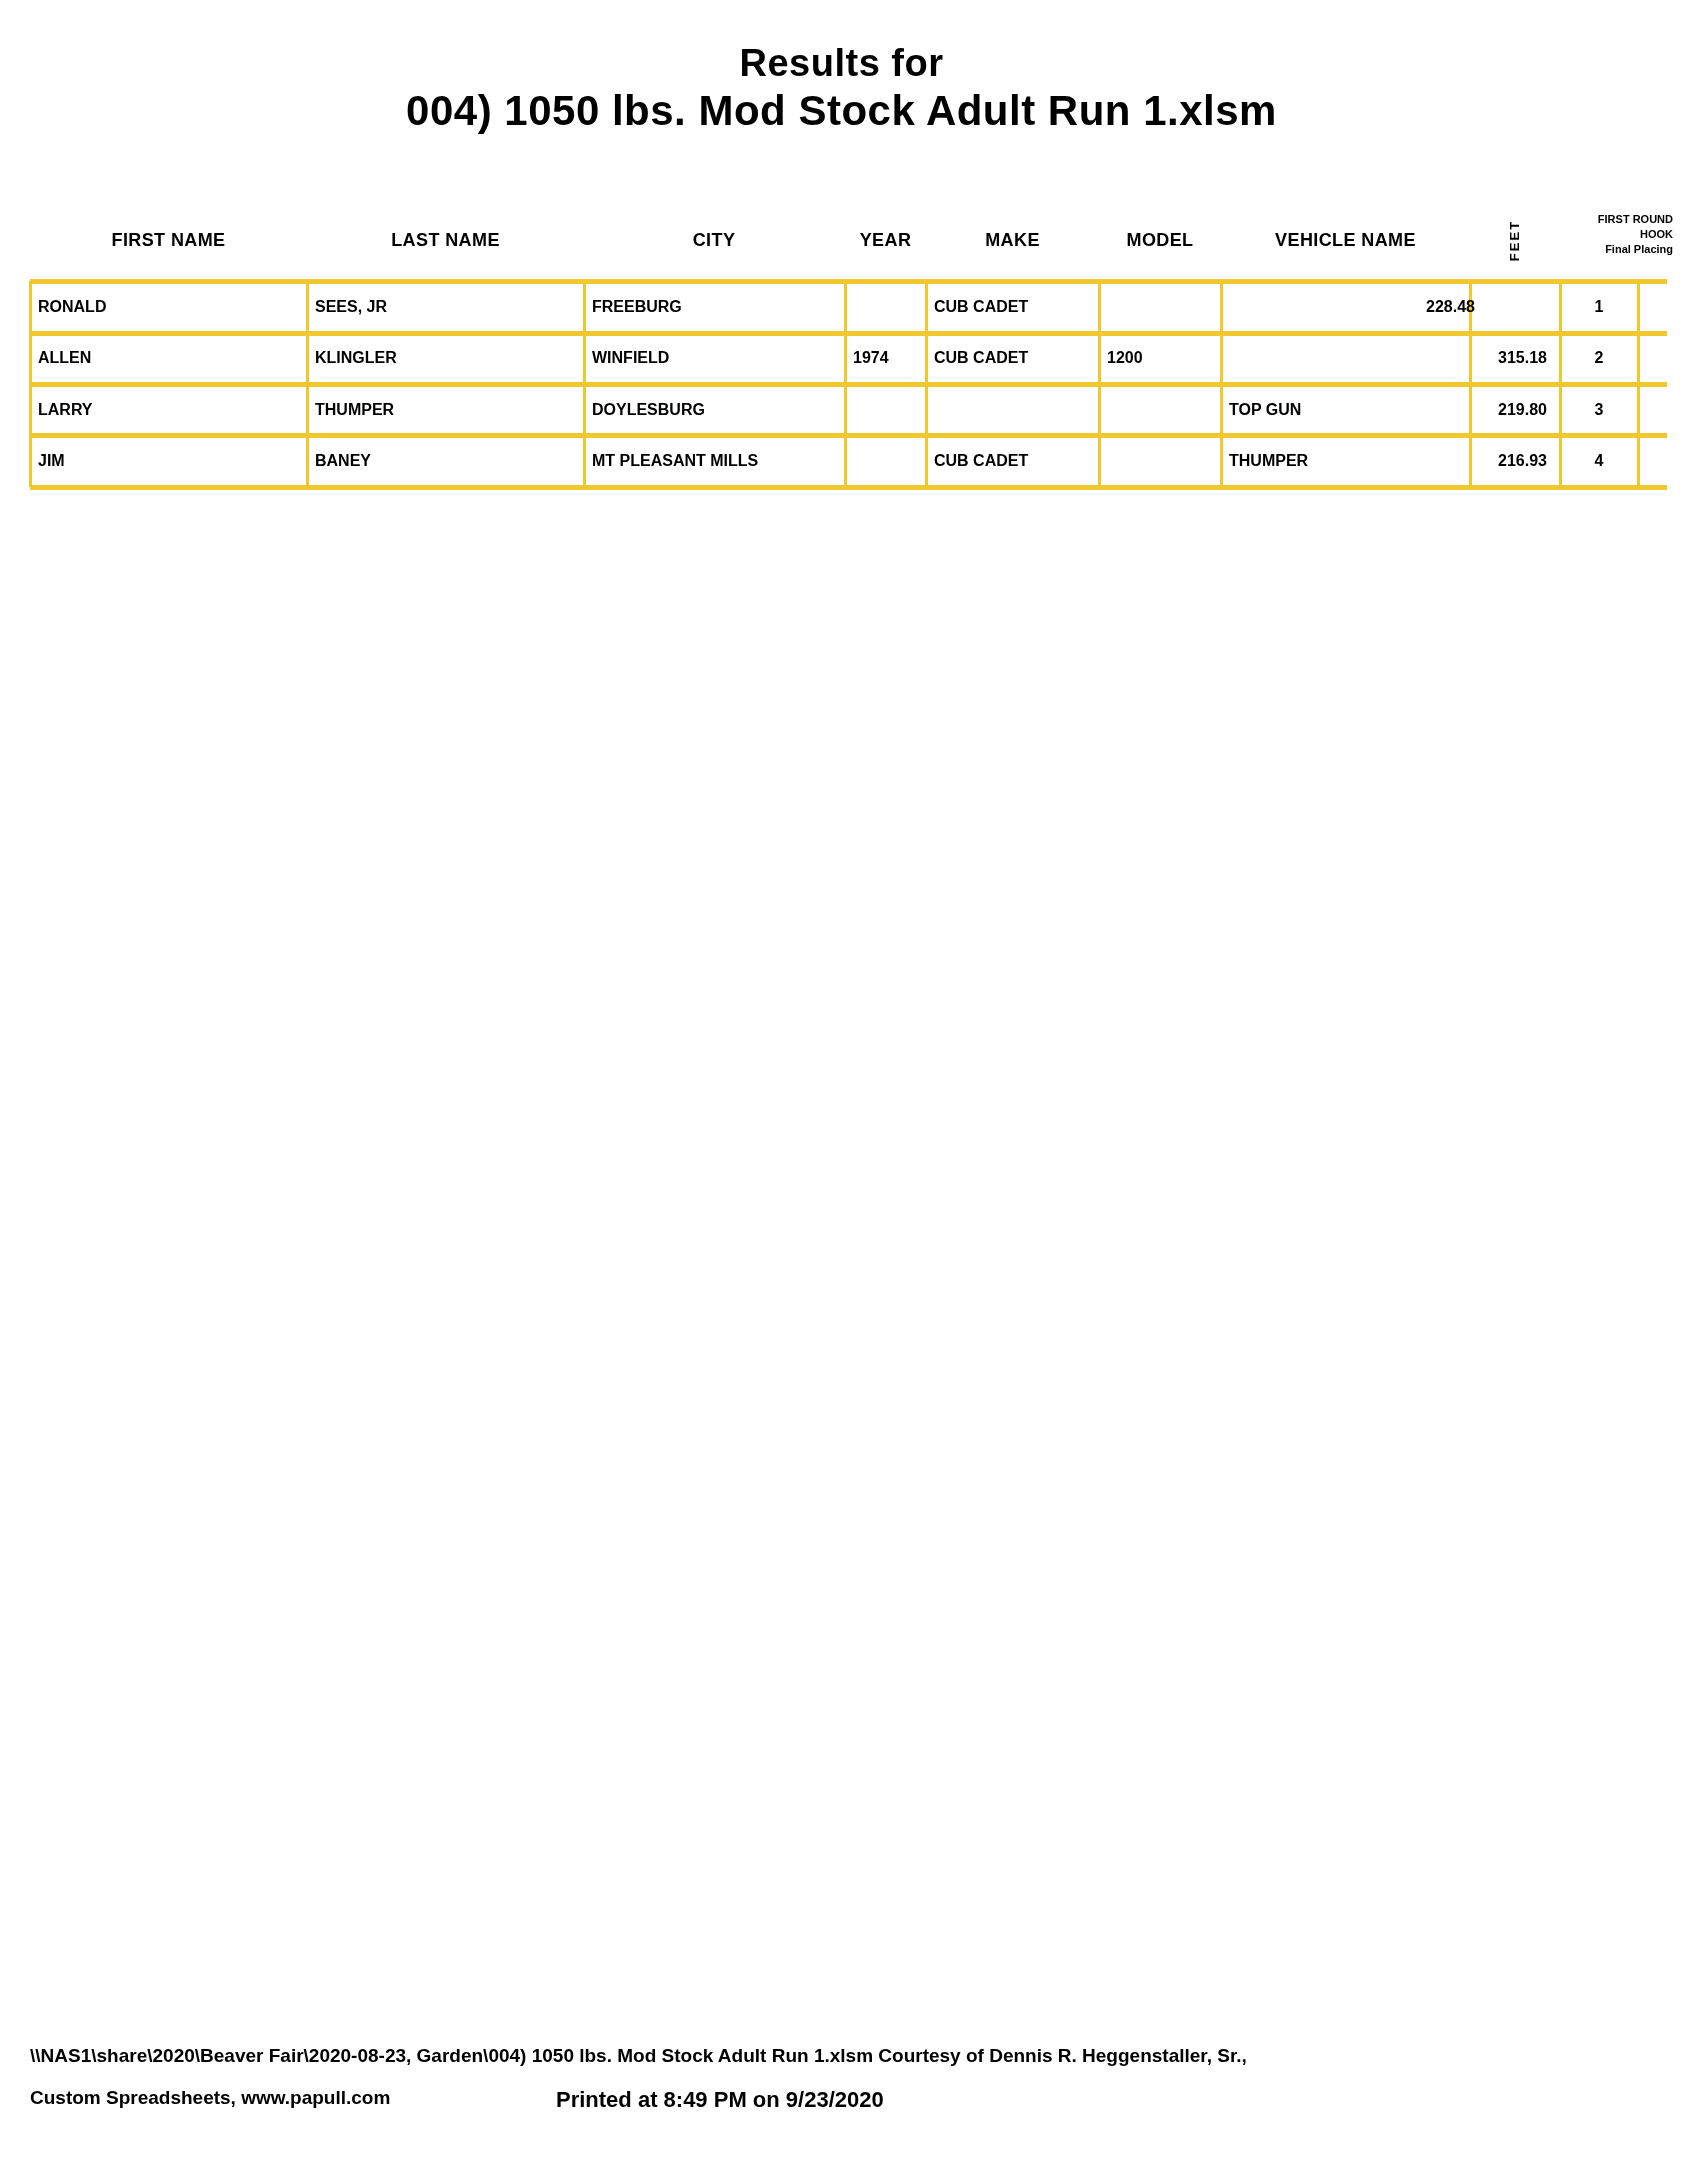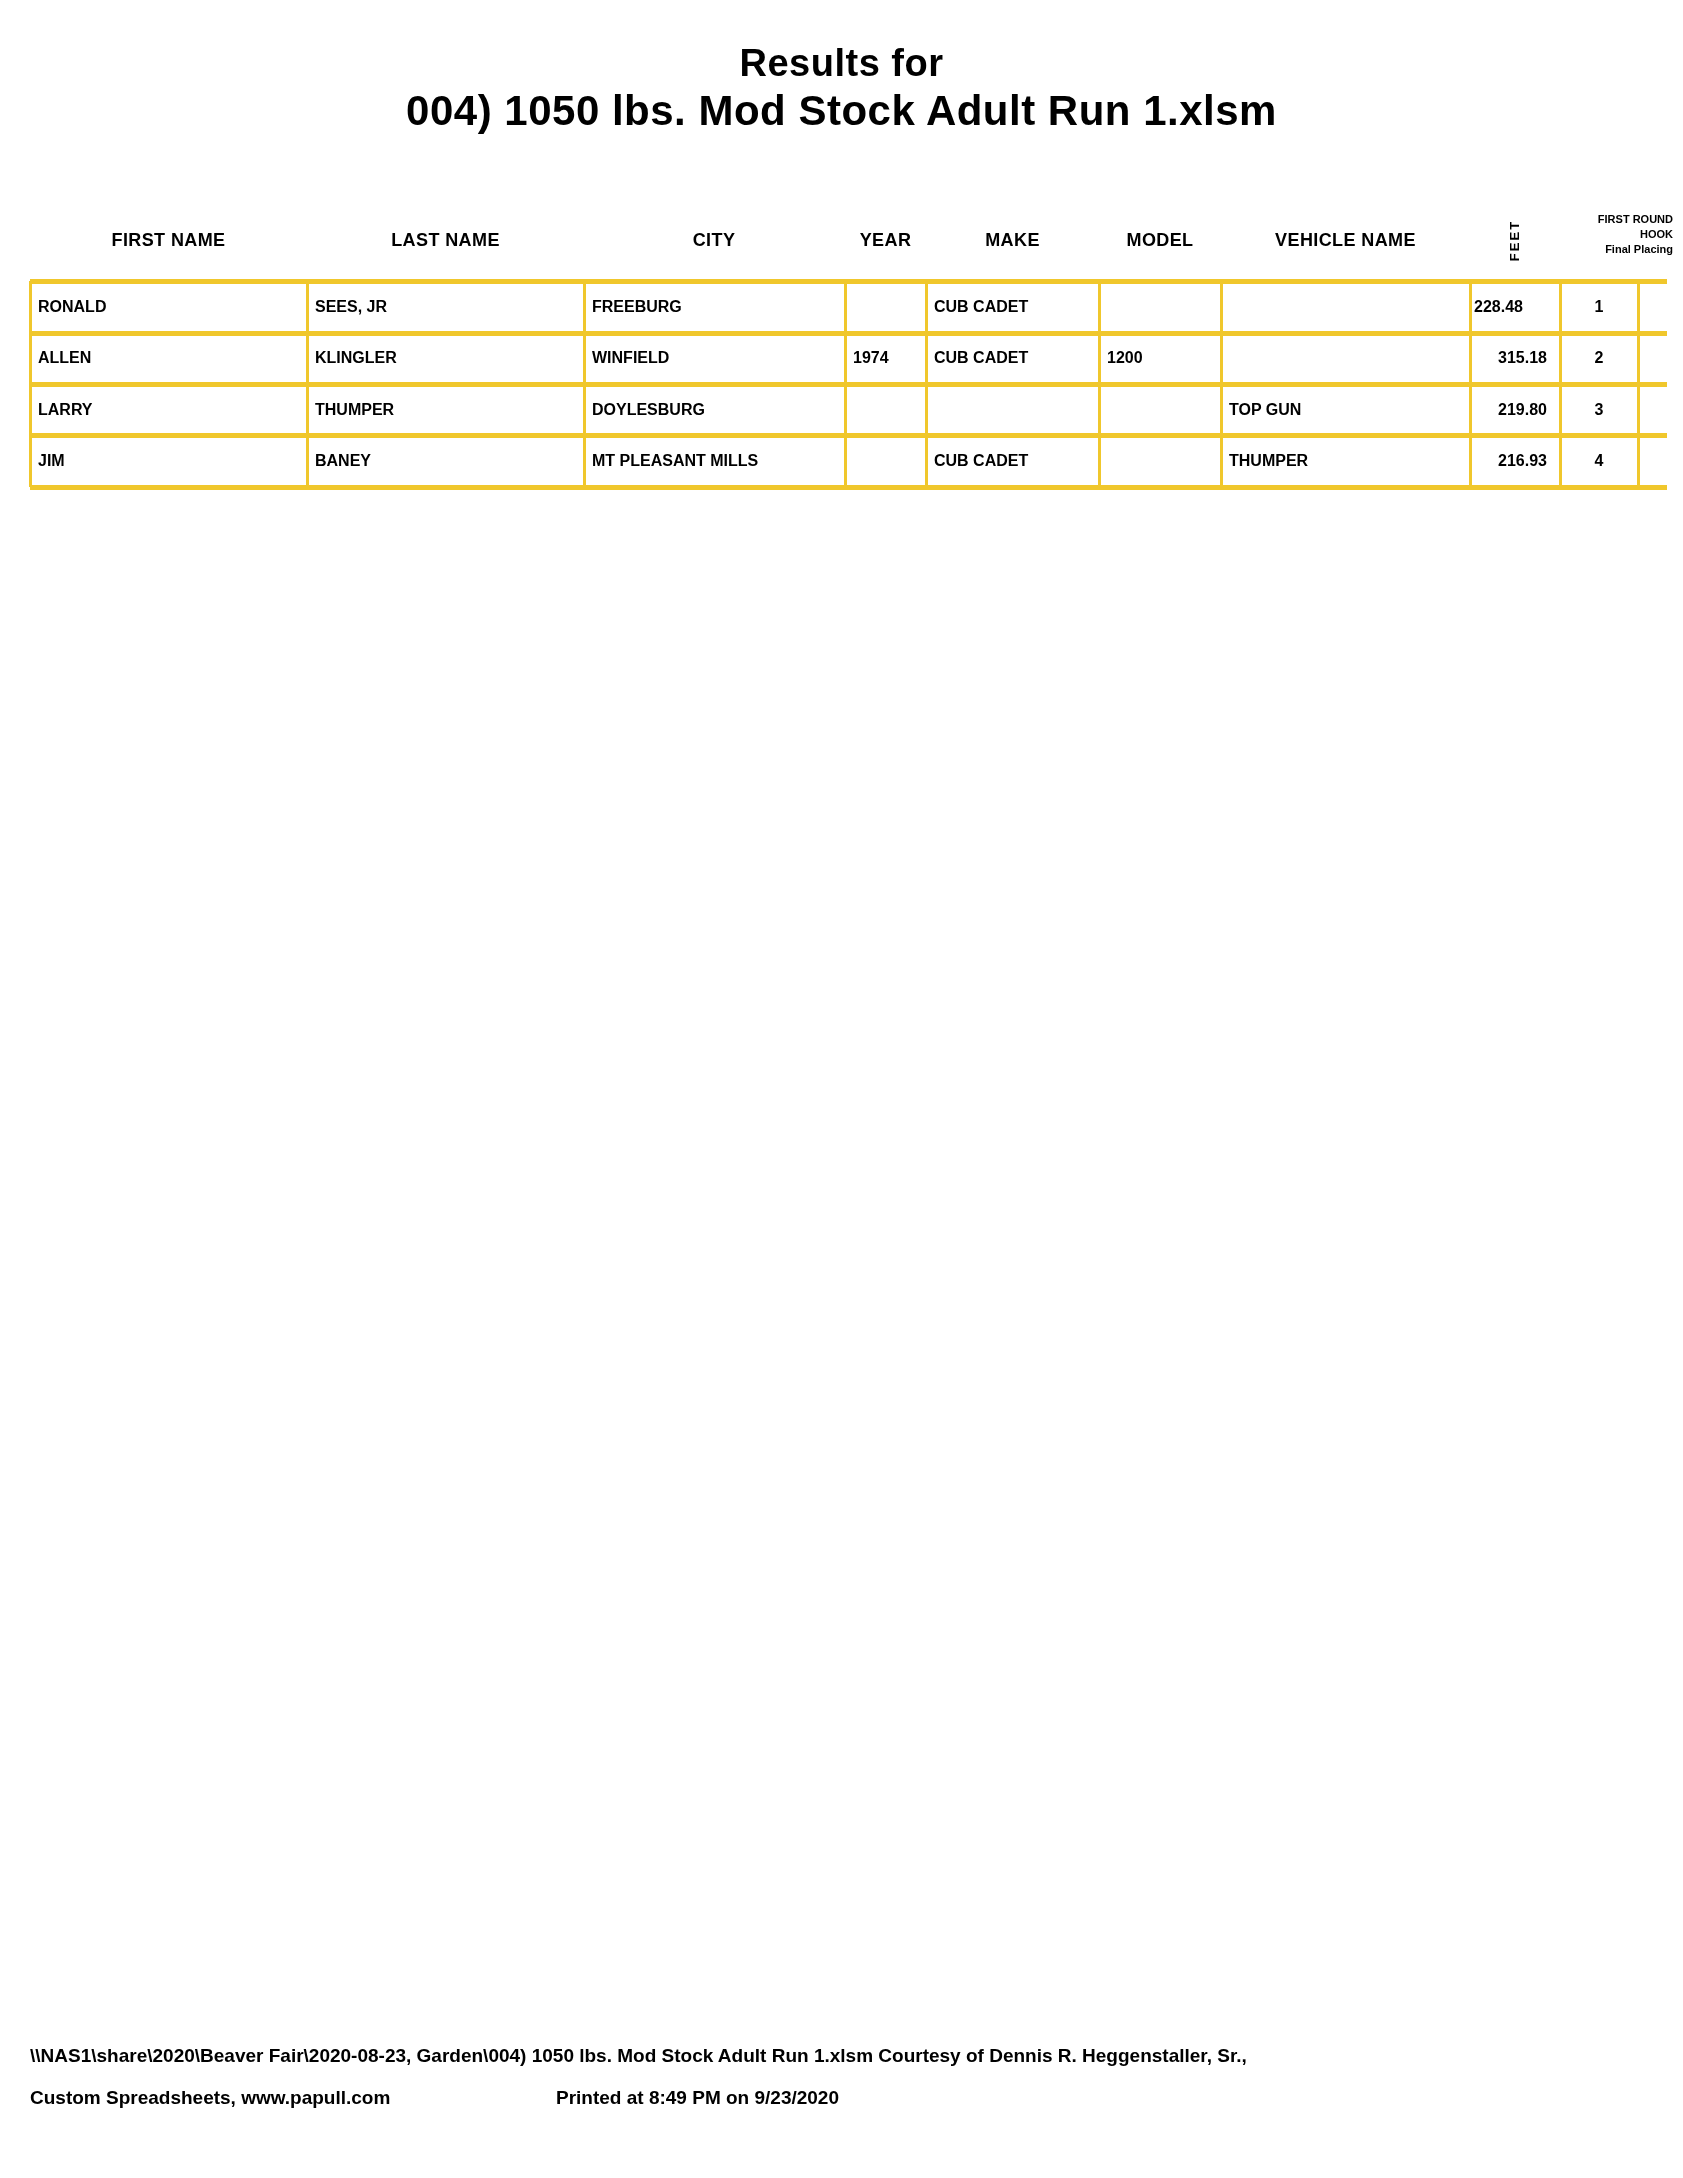--- a/index.html
+++ b/index.html
@@ -26,21 +26,21 @@
   .cell{
     position:absolute;font-size:16px;white-space:nowrap;box-sizing:border-box;
     display:flex;align-items:center;overflow:hidden;
   }
   .cell.align-left{justify-content:flex-start;padding-left:8px;}
   .cell.align-right{justify-content:flex-end;padding-right:12px;}
   .cell.align-center{justify-content:center;}
   .hline,.vline{position:absolute;}
   #footer-line1{left:30px;top:2045px;font-size:19px;white-space:nowrap;}
   #footer-line2-left{left:30px;top:2087px;font-size:19px;white-space:nowrap;}
-  #footer-line2-right{left:556px;top:2087px;font-size:19px;white-space:nowrap;}
+  #footer-line2-right{left:556px;top:2087px;font-size:22px;white-space:nowrap;}
 </style>
 </head>
 <body>
 
 <div class="abs" id="title1">Results for</div>
 <div class="abs" id="title2">004) 1050 lbs. Mod Stock Adult Run 1.xlsm</div>
 
 <div class="abs" id="table-header">
     <div class="hdr" style="left: 0px; width: 277px;">FIRST NAME</div>
     <div class="hdr" style="left: 277px; width: 277px;">LAST NAME</div>
@@ -72,21 +72,21 @@
     <div class="vline" style="left: 1439px; top: 0px; width: 3px; height: 206px; background: rgb(240, 199, 44);"></div>
     <div class="vline" style="left: 1529px; top: 0px; width: 3px; height: 206px; background: rgb(240, 199, 44);"></div>
     <div class="vline" style="left: 1607px; top: 0px; width: 3px; height: 206px; background: rgb(240, 199, 44);"></div>
     <div class="cell align-left" style="left: 0px; top: 0px; width: 277px; height: 51px;">RONALD</div>
     <div class="cell align-left" style="left: 277px; top: 0px; width: 277px; height: 51px;">SEES, JR</div>
     <div class="cell align-left" style="left: 554px; top: 0px; width: 260px; height: 51px;">FREEBURG</div>
     <div class="cell align-left" style="left: 815px; top: 0px; width: 81px; height: 51px;"></div>
     <div class="cell align-left" style="left: 896px; top: 0px; width: 173px; height: 51px;">CUB CADET</div>
     <div class="cell align-left" style="left: 1069px; top: 0px; width: 122px; height: 51px;"></div>
     <div class="cell align-left" style="left: 1191px; top: 0px; width: 249px; height: 51px;"></div>
-    <div class="cell align-right" style="left: 1416px; top: 0px; width: 89px; height: 51px;">228.48</div>
+    <div class="cell align-right" style="left: 1368px; top: 0px; width: 89px; height: 51px;">228.48</div>
     <div class="cell align-center" style="left: 1530px; top: 0px; width: 78px; height: 51px;">1</div>
     <div class="cell align-left" style="left: 0px; top: 51px; width: 277px; height: 51px;">ALLEN</div>
     <div class="cell align-left" style="left: 277px; top: 51px; width: 277px; height: 51px;">KLINGLER</div>
     <div class="cell align-left" style="left: 554px; top: 51px; width: 260px; height: 51px;">WINFIELD</div>
     <div class="cell align-left" style="left: 815px; top: 51px; width: 81px; height: 51px;">1974</div>
     <div class="cell align-left" style="left: 896px; top: 51px; width: 173px; height: 51px;">CUB CADET</div>
     <div class="cell align-left" style="left: 1069px; top: 51px; width: 122px; height: 51px;">1200</div>
     <div class="cell align-left" style="left: 1191px; top: 51px; width: 249px; height: 51px;"></div>
     <div class="cell align-right" style="left: 1440px; top: 51px; width: 89px; height: 51px;">315.18</div>
     <div class="cell align-center" style="left: 1530px; top: 51px; width: 78px; height: 51px;">2</div>

